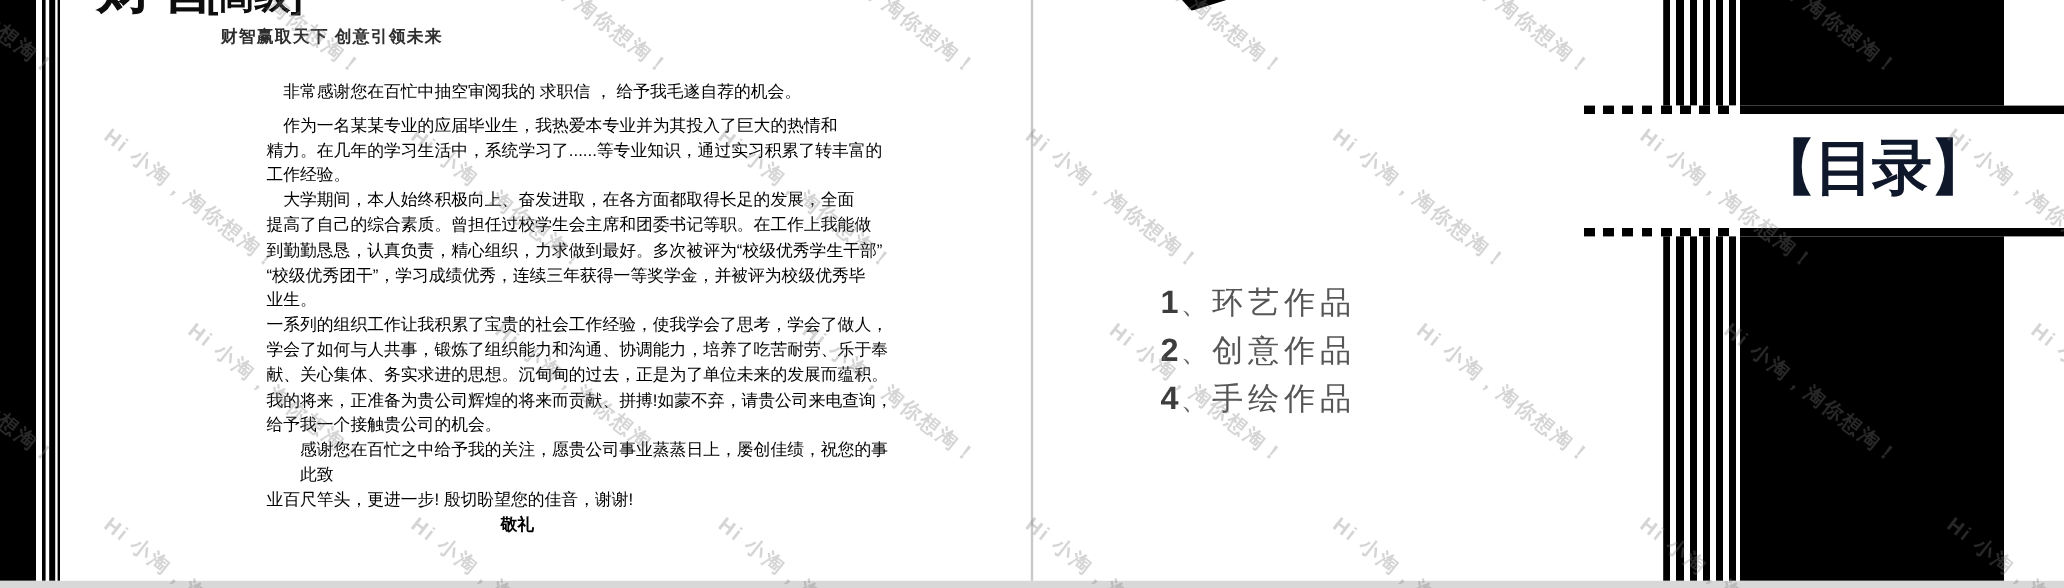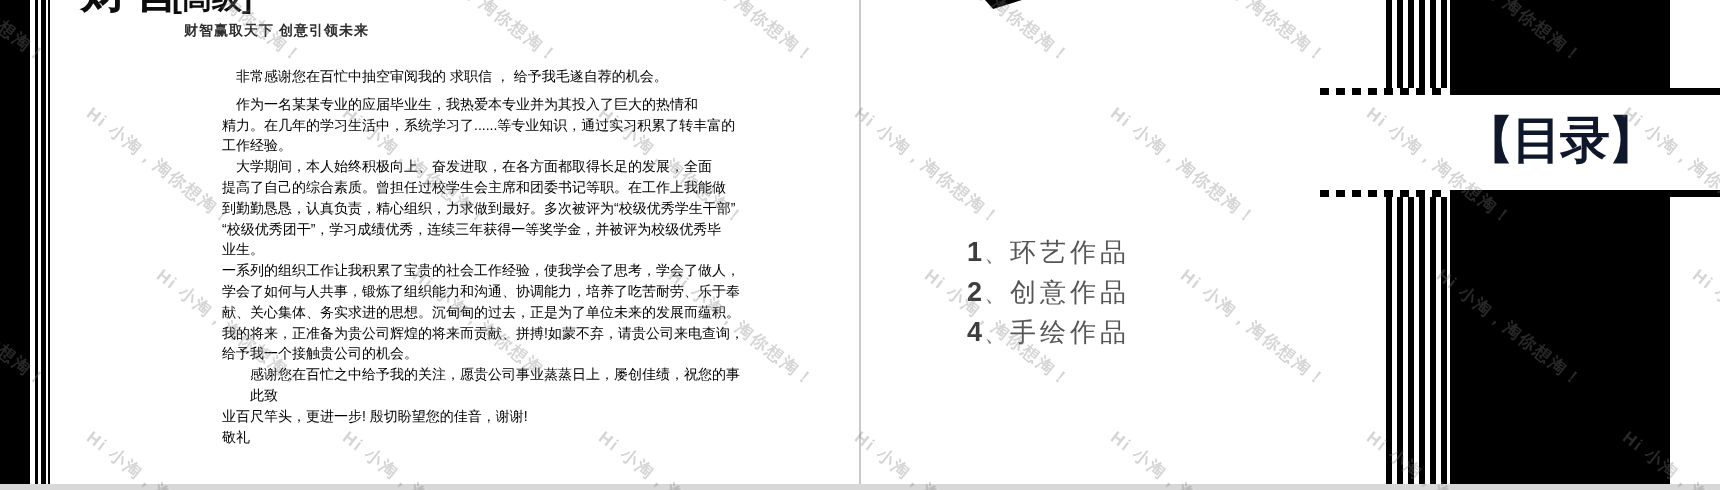--- a/index.html
+++ b/index.html
@@ -14,21 +14,21 @@
   .lstripe.s2{left:41px;width:5px;}
   .lstripe.s3{left:48px;width:2px;}
   
   .logo-main{position:absolute;left:80px;top:-34px;font-size:48px;line-height:1;font-weight:bold;color:#0d0d0d;letter-spacing:3px;white-space:nowrap;}
   .logo-tag{position:absolute;left:172px;top:-17px;font-size:30px;line-height:1;font-weight:bold;color:#0d0d0d;white-space:nowrap;}
   .slogan{position:absolute;left:184px;top:22px;font-size:14px;font-weight:bold;color:#2e2e2e;letter-spacing:1px;white-space:nowrap;}
   
   .letter{position:absolute;left:222px;top:66px;width:442px;font-size:14px;line-height:20.8px;color:#000000;}
   .letter .line{white-space:nowrap;}
   .letter .line.gap{margin-bottom:7px;}
-  .letter .line.right{text-align:left;padding-right:24px;}
+  .letter .line.right{text-align:center;padding-right:24px;font-weight:bold;}
   
   .divider{position:absolute;left:859px;top:0;width:2px;height:484px;background:#c9c9c9;}
   
   .design-title{position:absolute;left:941px;top:127px;font-size:92px;line-height:1;font-weight:bold;color:#9a9a9a;letter-spacing:-2px;white-space:nowrap;}
   .toc{position:absolute;left:967px;top:232px;}
   .toc-row{height:40px;line-height:40px;white-space:nowrap;}
   .toc-num{font-weight:bold;font-size:27px;color:#3d3d3d;}
   .toc-sep{font-size:23px;color:#6b6b6b;margin:0 3px 0 2px;}
   .toc-label{font-size:26px;color:#565656;letter-spacing:4px;margin-top:30px;}
   .wedge{position:absolute;left:985px;top:0;width:37px;height:9px;background:#000;

